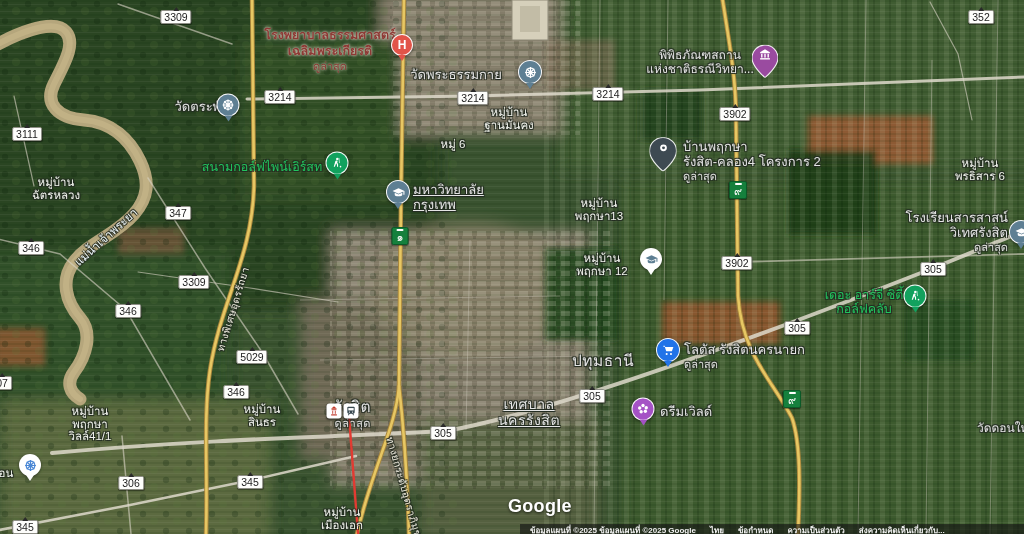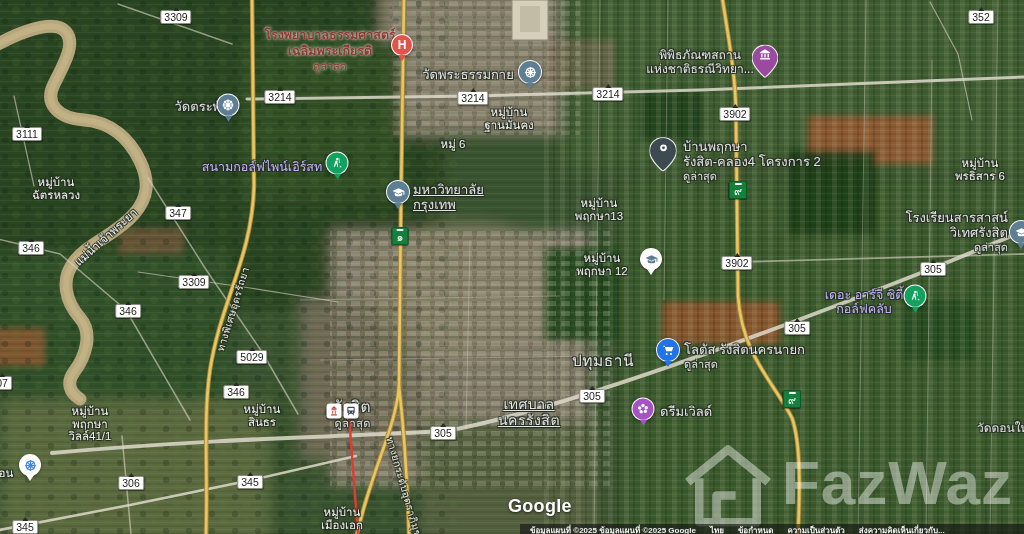--- a/index.html
+++ b/index.html
@@ -14,21 +14,21 @@
 
   
   .lbl{position:absolute;z-index:10;white-space:nowrap;text-align:center;color:#e5e5e5;
        text-shadow:-1px -1px 0 rgba(35,44,34,.85),1px -1px 0 rgba(35,44,34,.85),
                    -1px 1px 0 rgba(35,44,34,.85),1px 1px 0 rgba(35,44,34,.85),0 0 3px rgba(0,0,0,.6);}
   .lbl.poi{font-size:12px;line-height:13.5px;}
   .lbl.poi13{font-size:13px;line-height:15px;}
   .lbl.village{font-size:11.5px;line-height:12.5px;color:#f2f4ee;}
   .lbl.town{font-size:14px;line-height:16px;letter-spacing:.5px;}
   .lbl.city{font-size:15.5px;line-height:17px;letter-spacing:.5px;}
-  .lbl.golf{font-size:12.5px;line-height:14px;color:#c4b5fd;}
+  .lbl.golf{font-size:12.5px;line-height:14px;color:#22c55e;}
   .lbl.hospital{font-size:12.5px;line-height:15.5px;color:#8d3a35;font-weight:bold;
        text-shadow:0 0 2px rgba(255,245,235,.85),0 0 4px rgba(255,245,235,.6);}
   .lbl.water{font-size:11.5px;color:#e8f2f5;}
   .lbl.roadname{font-size:10px;color:#efece0;letter-spacing:.5px;}
   .lbl .sub{font-size:11px;font-weight:normal;opacity:.95;}
   .lbl.hospital .sub{color:#8d3a35;}
 
   
   .shield{position:absolute;z-index:9;transform:translate(-50%,-50%);background:#fdfdfb;
           border:1px solid #8e8e86;border-radius:2px;color:#1c1c1c;font-size:10.5px;line-height:12px;
@@ -163,30 +163,20 @@
         <path d="M 404 -4 L 401 200 L 399 386 C 396 428 372 468 357 534"></path>
         <path d="M 399 386 C 404 430 407 470 409 534"></path>
         <path d="M 252 -4 L 254 186 C 252 258 221 300 210 370 C 203 418 208 470 206 534"></path>
         <path d="M 722 -4 C 730 48 736 78 736 118 L 738 296 C 742 356 774 382 792 418 C 801 444 800 490 798 534"></path>
       </g>
     </g>
 
     <path d="M 349 416 C 352 460 355 498 358 534" fill="none" stroke="#e23b32" stroke-width="2.4"></path>
   </svg>
 
-  <div id="watermark">
-    <svg width="96" height="90" viewBox="0 0 100 94">
-      <g fill="none" stroke="#ffffff" stroke-width="9" stroke-linejoin="round">
-        <path d="M8 46 L50 12 L92 46"></path>
-        <path d="M20 42 L20 88 L80 88 L80 42"></path>
-        <path d="M38 88 L38 60 L58 60"></path>
-      </g>
-    </svg>
-    <div class="wm-text">FazWaz</div>
-  </div>
 
   <div id="shields">
       <div class="shield" style="left: 176px; top: 17px;"><span class="tick"></span><span class="num">3309</span></div>
       <div class="shield" style="left: 957px; top: 17px; margin-left: 24px;"><span class="tick"></span><span class="num">352</span></div>
       <div class="shield" style="left: 280px; top: 97px;"><span class="tick"></span><span class="num">3214</span></div>
       <div class="shield" style="left: 473px; top: 98px;"><span class="tick"></span><span class="num">3214</span></div>
       <div class="shield" style="left: 608px; top: 94px;"><span class="tick"></span><span class="num">3214</span></div>
       <div class="shield" style="left: 735px; top: 114px;"><span class="tick"></span><span class="num">3902</span></div>
       <div class="shield" style="left: 27px; top: 134px;"><span class="tick"></span><span class="num">3111</span></div>
       <div class="shield green" style="left: 738px; top: 190px;"><span class="crown"></span><span class="num">๙</span></div>
@@ -370,21 +360,21 @@
   <div id="labels">
       <div class="lbl hospital" style="left: 330px; top: 28px; transform: translate(-50%, 0px);">
         <div>โรงพยาบาลธรรมศาสตร์</div>
         <div>เฉลิมพระเกียรติ</div>
         <div class="sub">ดูล่าสุด</div>
       </div>
       <div class="lbl poi" style="left: 700px; top: 49px; transform: translate(-50%, 0px);">
         <div>พิพิธภัณฑสถาน</div>
         <div>แห่งชาติธรณีวิทยา...</div>
       </div>
-      <div class="lbl poi13" style="left: 468px; top: 67px; transform: translate(-50%, 0px);">
+      <div class="lbl poi13" style="left: 456px; top: 67px; transform: translate(-50%, 0px);">
         <div>วัดพระธรรมกาย</div>
       </div>
       <div class="lbl poi13" style="left: 201px; top: 99px; transform: translate(-50%, 0px);">
         <div>วัดตระพัง</div>
       </div>
       <div class="lbl village" style="left: 509px; top: 106px; transform: translate(-50%, 0px);">
         <div>หมู่บ้าน</div>
         <div>ฐานมั่นคง</div>
       </div>
       <div class="lbl village" style="left: 453px; top: 138px; transform: translate(-50%, 0px);">

